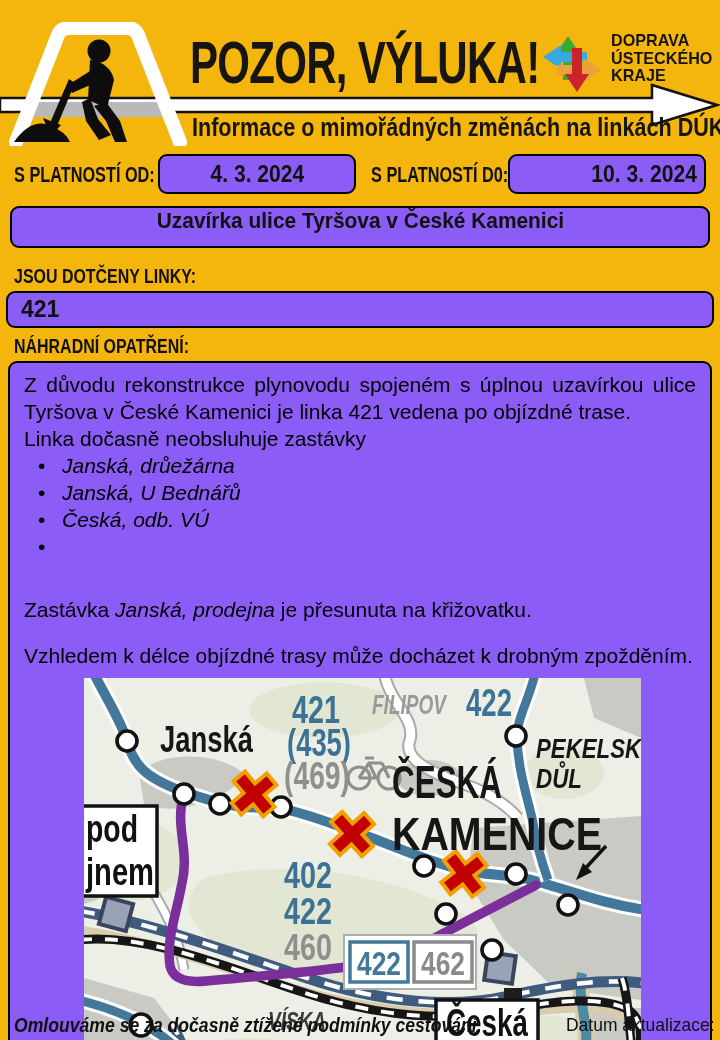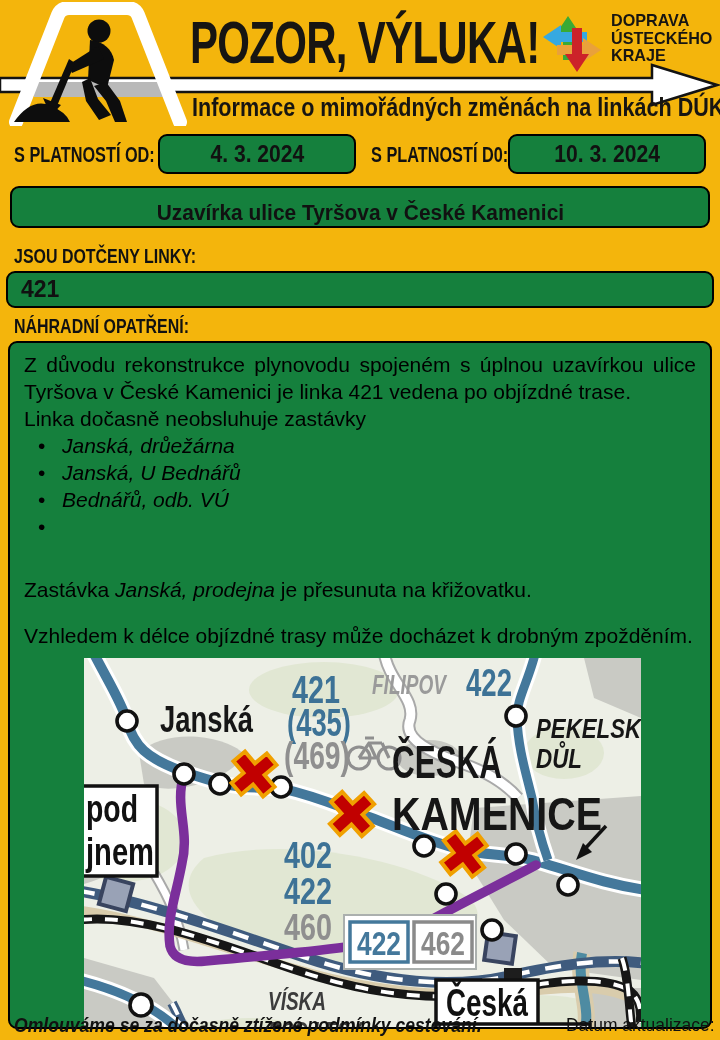--- a/index.html
+++ b/index.html
@@ -2,45 +2,45 @@
 <html><head>
 <meta charset="utf-8">
 <style>
   html,body{margin:0;padding:0;}
   body{
     width:720px;height:1040px;position:relative;overflow:hidden;
     background:#F4B50C;
     font-family:"Liberation Sans",sans-serif;color:#111;
   }
   
-  .header{position:relative;height:130px;}
+  .header{position:relative;height:130px;margin-top:20px;}
   .arrow-band{position:absolute;left:0;top:62;top:62px;width:720px;height:46px;z-index:1;}
   .sign{position:absolute;left:6px;top:2px;z-index:3;}
   .main-title{
     position:absolute;left:190px;top:8px;z-index:2;
     font-weight:bold;font-size:60px;letter-spacing:-1px;color:#171512;
     transform:scaleX(0.70);transform-origin:0 0;white-space:nowrap;
   }
   .subtitle{
     position:absolute;left:192px;top:92px;z-index:2;
     font-weight:bold;font-size:26px;color:#171512;
     transform:scaleX(0.83);transform-origin:0 0;white-space:nowrap;
   }
   .logo{position:absolute;left:541px;top:12px;z-index:2;display:flex;}
   .logo-text{margin-left:6px;font-weight:bold;font-size:17px;line-height:17.5px;
     transform:scaleX(0.95);transform-origin:0 0;color:#171512;}
   
-  .wbox{background:#15803d;border:2.5px solid #000;border-radius:9px;box-sizing:border-box;}
+  .wbox{background:#8b5cf6;border:2.5px solid #000;border-radius:9px;box-sizing:border-box;}
   .row-validity{position:relative;height:48px;padding-left:20px;}
   .vlabel{position:absolute;font-weight:bold;font-size:22px;white-space:nowrap;
     transform:scaleX(0.74);transform-origin:0 50%;color:#111;}
   .vbox{position:absolute;top:4px;width:198px;height:40px;display:flex;
     align-items:center;justify-content:center;font-weight:bold;font-size:24px;}
   .vbox span{transform:scaleX(0.88);}
-  .title-box{margin:8px 10px 16px;height:42px;display:flex;align-items:flex-end;justify-content:center;
+  .title-box{margin:8px 10px 16px;height:42px;display:flex;align-items:flex-start;justify-content:center;
     font-weight:bold;font-size:22px;}
   .title-box span{transform:scaleX(0.95);white-space:nowrap;}
   .sec-label{margin:6px 0 0 14px;font-weight:bold;font-size:21px;
     transform:scaleX(0.76);transform-origin:0 50%;white-space:nowrap;}
   .lines-box{margin:3px 6px 0;height:37px;display:flex;align-items:center;
     padding-left:13px;font-weight:bold;font-size:23px;}
   .main-box{margin:3px 8px 0;height:688px;border-radius:9px;padding:8px 14px 0 14px;overflow:hidden;}
   
   .body-text{font-size:21px;line-height:27px;color:#000;}
   .p1{text-align:justify;}
@@ -104,21 +104,21 @@
 
   <div class="subtitle">Informace o mimořádných změnách na linkách DÚK</div>
 </div>
 
 <div class="row-validity">
   <div class="vlabel" style="left:14px;top:12px;">S PLATNOSTÍ OD:</div>
   <div class="vbox wbox" style="left:158px;">
     <span>4. 3. 2024</span>
   </div>
   <div class="vlabel" style="left:371px;top:12px;">S PLATNOSTÍ D0:</div>
-  <div class="vbox wbox" style="left:508px;">
+  <div class="vbox wbox" style="left:508px;justify-content:flex-end;">
     <span>10. 3. 2024</span>
   </div>
 </div>
 
 <div class="title-box wbox">
   <span>Uzavírka ulice Tyršova v České Kamenici</span>
 </div>
 
 <div class="sec-label">JSOU DOTČENY LINKY:</div>
 <div class="lines-box wbox">
@@ -134,21 +134,21 @@
     <div class="bullet">
       <span class="dot">•</span>
       <span class="btxt">Janská, drůežárna</span>
     </div>
     <div class="bullet">
       <span class="dot">•</span>
       <span class="btxt">Janská, U Bednářů</span>
     </div>
     <div class="bullet">
       <span class="dot">•</span>
-      <span class="btxt">Bednářů, odb. VÚ</span>
+      <span class="btxt">Česká, odb. VÚ</span>
     </div>
     <div class="bullet">
       <span class="dot">•</span>
     </div>
     <div class="moved"><span>Zastávka </span><i>Janská, prodejna</i><span> je přesunuta na křižovatku.</span></div>
     <div class="p3">Vzhledem k délce objízdné trasy může docházet k drobným zpožděním.</div>
   </div>
 
   <div class="map-wrap">
   <svg width="557" height="420" viewBox="0 0 557 420">

